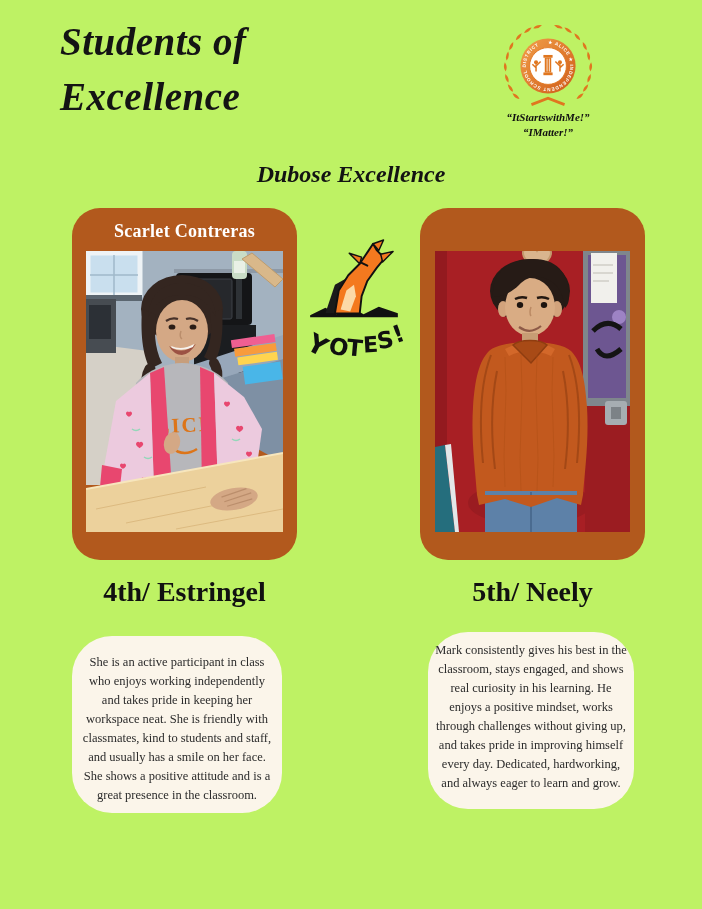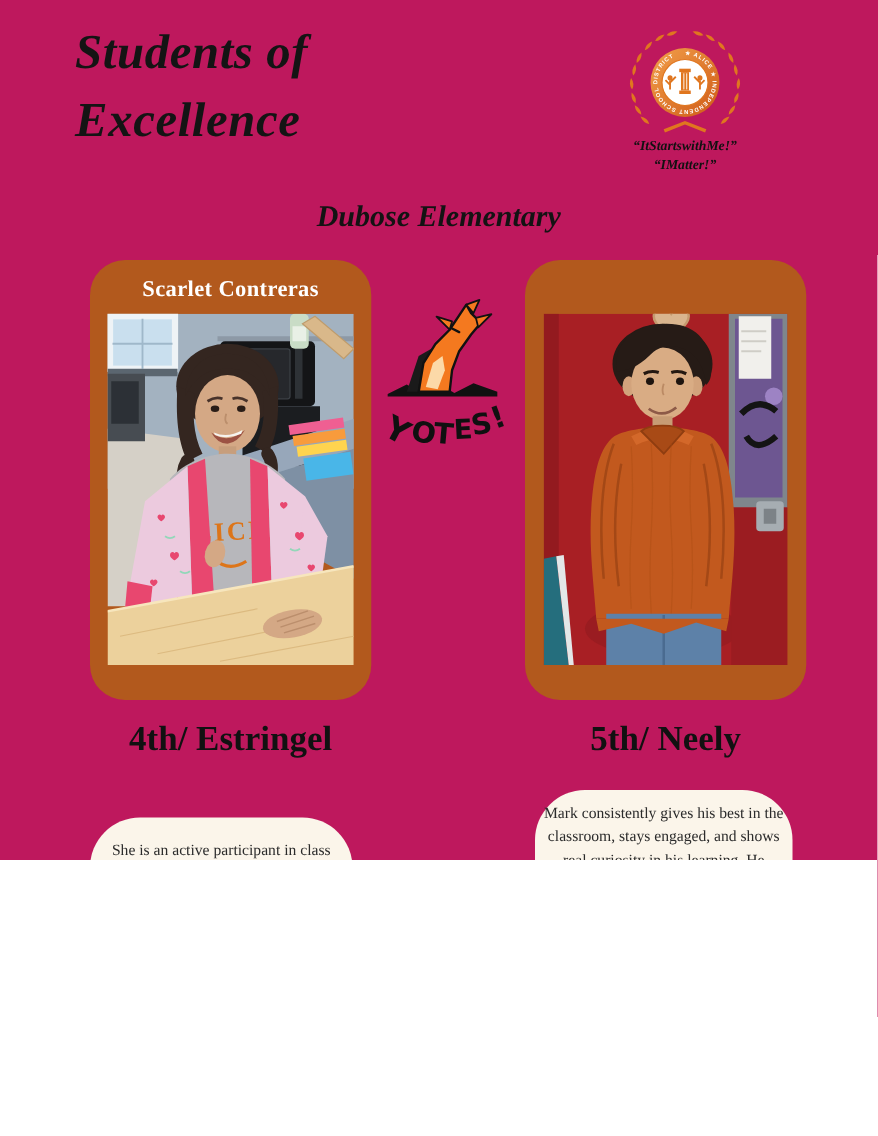--- a/index.html
+++ b/index.html
@@ -1,16 +1,16 @@
 <!DOCTYPE html>
 <html><head>
 <meta charset="utf-8">
 <style>
   html,body{margin:0;padding:0;background:#fff;}
-  .page{position:relative;width:702px;height:688px;background:#be185d;overflow:hidden;
+  .page{position:relative;width:702px;height:909px;background:#bef264;overflow:hidden;
         font-family:"Liberation Serif",serif;}
   .abs{position:absolute;}
 
   
   .title{left:60px;top:14px;color:#141414;font-weight:bold;font-style:italic;
          font-size:39px;line-height:55px;letter-spacing:.5px;}
 
   
   .seal-svg{left:492px;top:20px;width:112px;height:92px;}
   .motto{left:468px;width:160px;text-align:center;font-weight:bold;font-style:italic;
@@ -35,21 +35,21 @@
   .yotes{left:308px;top:320px;width:100px;height:50px;}
   .yl{position:absolute;font-family:"DejaVu Sans",sans-serif;font-weight:800;color:#101010;}
 
   
   .grade{top:576px;width:225px;text-align:center;font-weight:bold;font-size:28px;color:#111;}
   .grade-left{left:72px;} .grade-right{left:420px;}
 
   
   .desc{background:#fbf5ea;border-radius:40px;font-size:12.5px;line-height:19px;
         color:#2b2b2b;text-align:center;}
-  .desc-left{left:72px;top:636px;width:196px;padding:17px 7px 20px 7px;margin-top:18px;}
+  .desc-left{left:72px;top:636px;width:196px;padding:17px 7px 8px 7px;}
   .desc-right{left:428px;top:632px;width:196px;padding:9px 5px 16px 5px;}
 </style>
 </head>
 <body>
 
 <div class="page">
 
   <div class="abs title">
     <div>Students of</div>
     <div>Excellence</div>
@@ -101,21 +101,21 @@
       <line x1="61.5" y1="42" x2="61.5" y2="56" stroke="#ffffff" stroke-width="0.8"></line>
       <circle cx="47" cy="46" r="2.2" fill="#e0761f"></circle>
       <path d="M47,48 L47,56 M47,50 L52,45 M47,52 L43,48" stroke="#e0761f" stroke-width="1.6" fill="none"></path>
       <circle cx="73" cy="46" r="2.2" fill="#e0761f"></circle>
       <path d="M73,48 L73,56 M73,50 L68,45 M73,52 L77,48" stroke="#e0761f" stroke-width="1.6" fill="none"></path>
     </g>
   </svg>
   <div class="abs motto motto1">“ItStartswithMe!”</div>
   <div class="abs motto motto2">“IMatter!”</div>
 
-  <div class="abs school">Dubose Elementary</div>
+  <div class="abs school">Dubose Excellence</div>
 
   <div class="abs card card-left">
     <div class="abs card-name">Scarlet Contreras</div>
     <svg class="abs photo photo-left" viewBox="0 0 197 281">
       <defs>
         <path id="heartS" d="M0,2.6 C0,0.6 2.1,-0.2 3,1.3 C3.9,-0.2 6,0.6 6,2.6 C6,4.4 3,6 3,6 C3,6 0,4.4 0,2.6 Z"></path>
       </defs>
 
       <rect x="0" y="0" width="197" height="140" fill="#a3b2c0"></rect>
       <polygon points="0,92 62,100 62,234 0,234" fill="#d5d0c7"></polygon>

